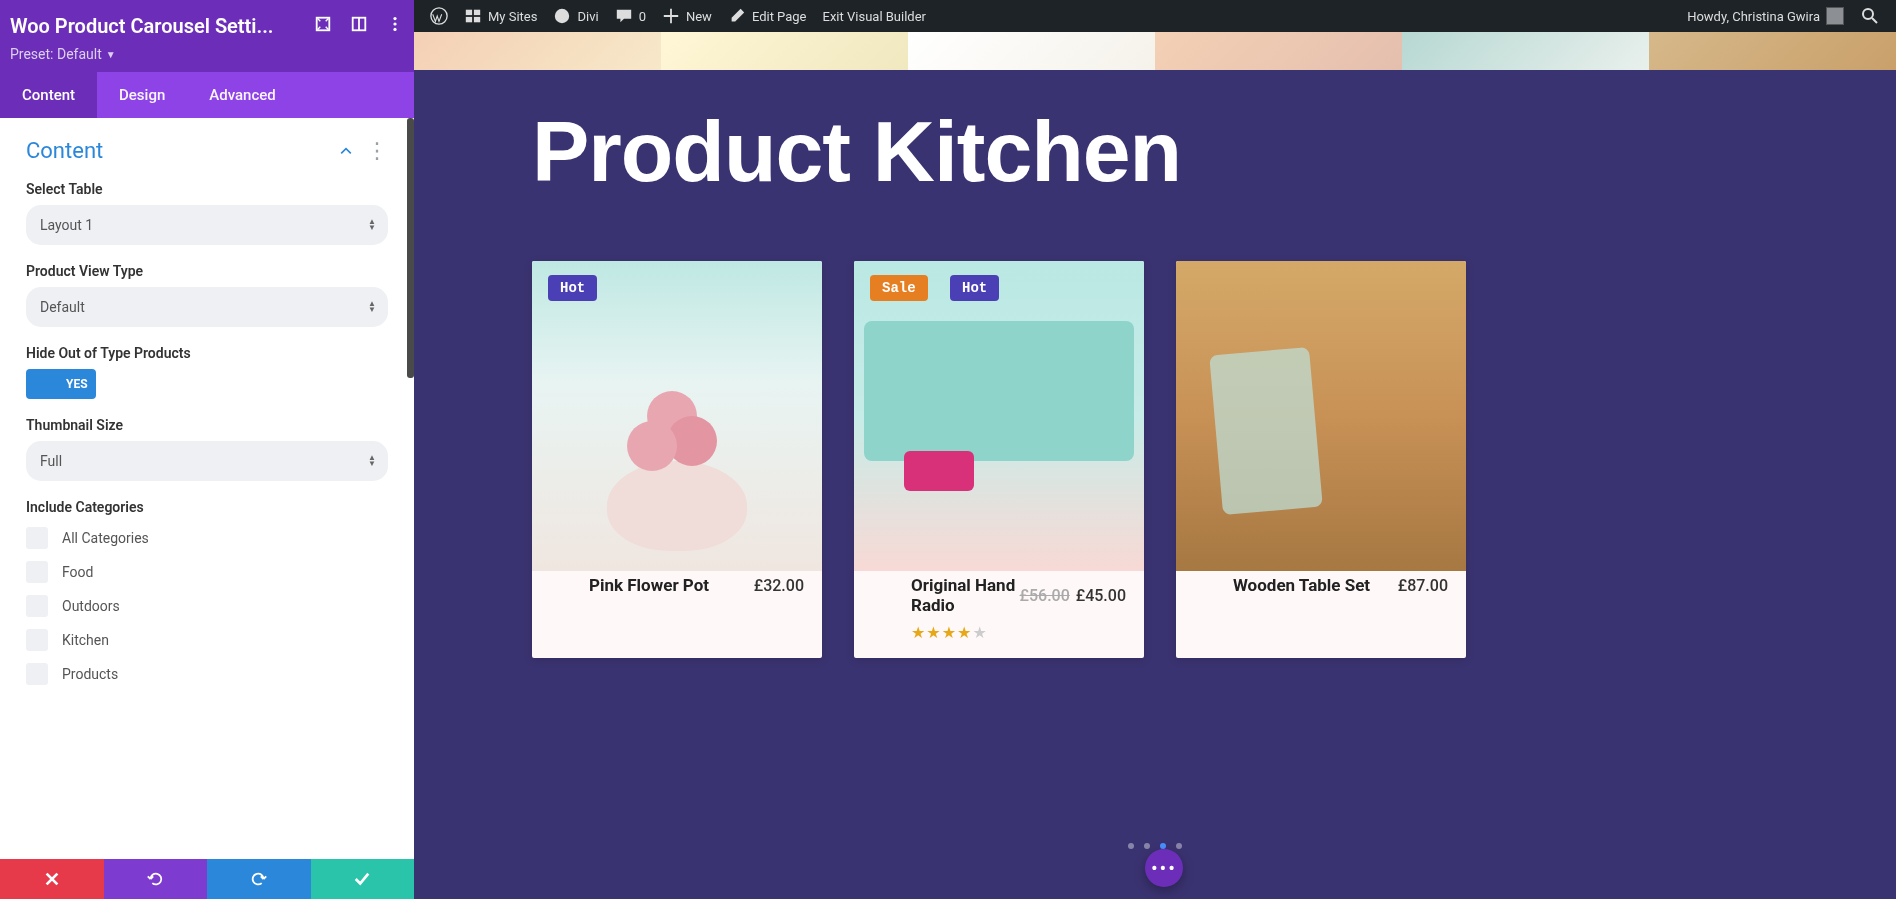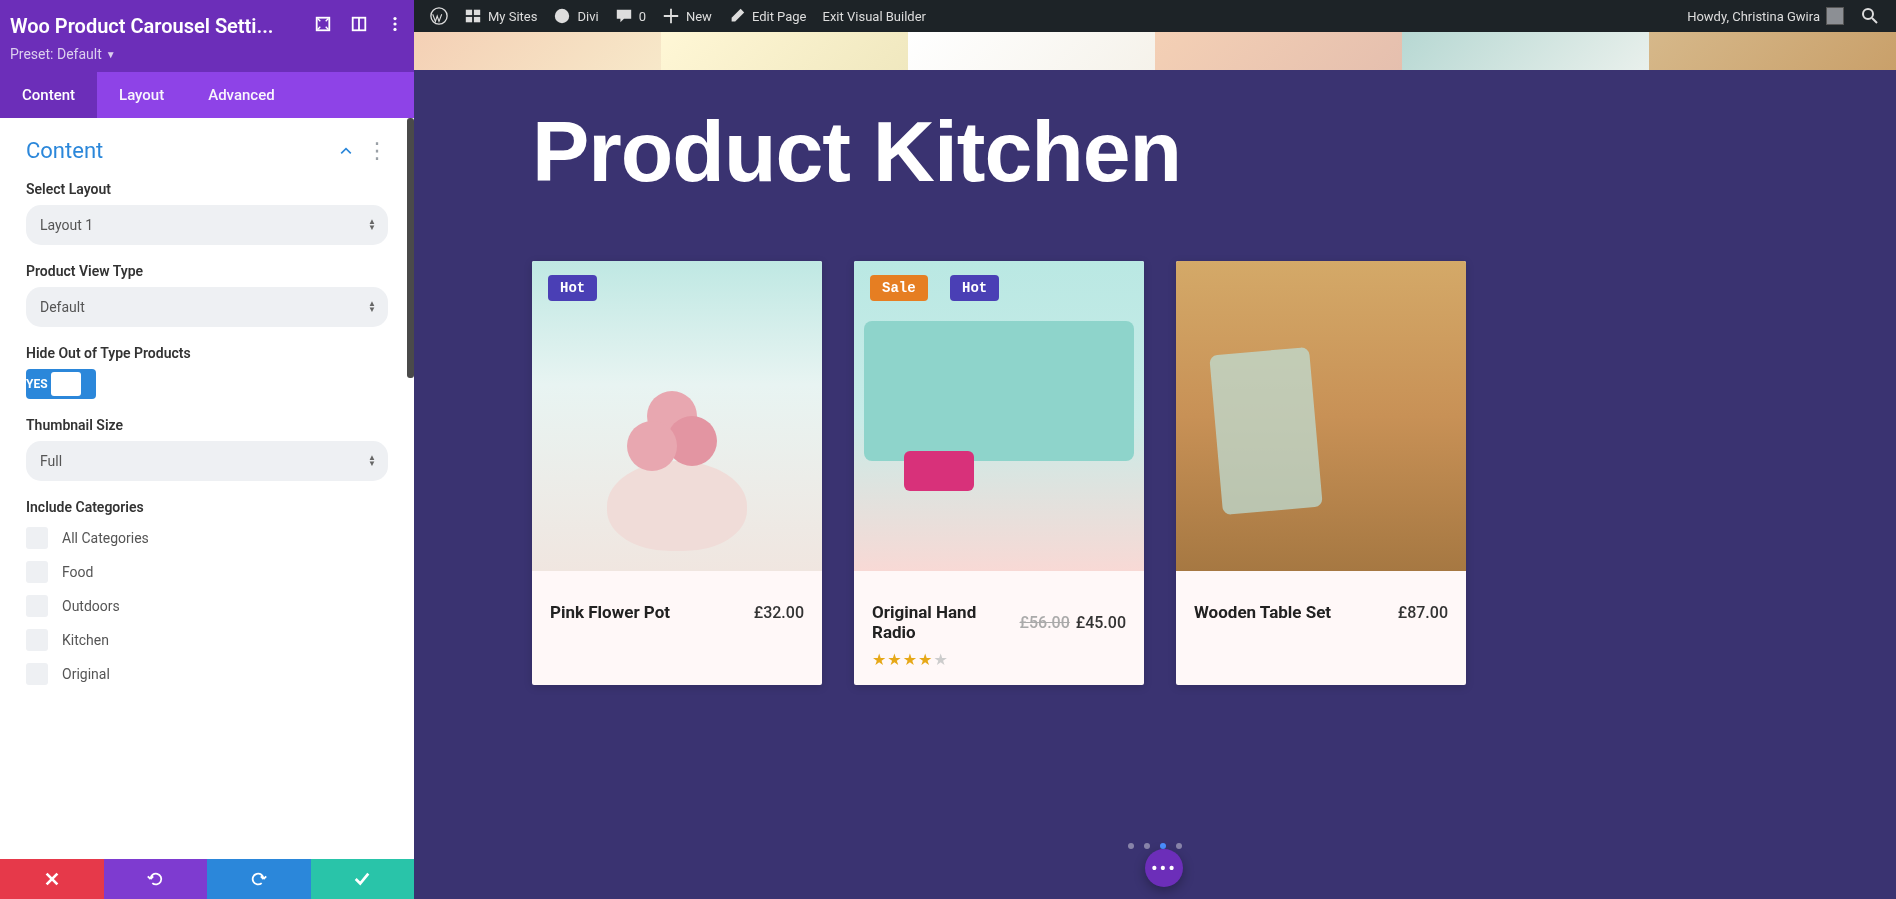--- a/index.html
+++ b/index.html
@@ -34,21 +34,21 @@
 .section-head .spacer2 { flex: 1; }
 .section-head svg { width: 16px; height: 16px; fill: #2b87da; }
 .section-head .dots { color: #9aa0a6; margin-left: 12px; }
 
 .field-label { font-size: 14px; color: #333; font-weight: 600; margin: 18px 0 8px; }
 .field-label:first-of-type { margin-top: 0; }
 .select-box { position: relative; background: #eef0f3; border-radius: 15px; height: 40px; display: flex; align-items: center; padding: 0 14px; font-size: 14px; color: #555; cursor: pointer; }
 .select-box .sel-arrows { position: absolute; right: 12px; display: flex; flex-direction: column; font-size: 8px; line-height: 6px; color: #666; }
 
 .toggle { display: inline-flex; align-items: center; background: #2b87da; border-radius: 4px; height: 30px; padding: 0; cursor: pointer; overflow: hidden; width: 70px; }
-.toggle .lbl { color: #fff; font-size: 12px; font-weight: 700; padding: 0 0; }
+.toggle .lbl { color: #fff; font-size: 12px; font-weight: 700; padding: 0 20px; margin-left: 20px; }
 .toggle .knob { width: 30px; height: 24px; background: #fff; border-radius: 3px; margin: 3px; }
 
 .chk-row { display: flex; align-items: center; gap: 14px; margin: 12px 0; font-size: 14px; color: #555; }
 .chk { width: 22px; height: 22px; background: #eef0f3; border-radius: 3px; }
 
 
 .action-bar { display: flex; height: 40px; }
 .action-bar .act { flex: 1; display: flex; align-items: center; justify-content: center; color: #fff; cursor: pointer; }
 .act.cancel { background: #e6394a; }
 .act.undo { background: #7e3bd0; }
@@ -72,21 +72,21 @@
 .carousel { display: flex; gap: 32px; margin: 60px 0 0 118px; }
 .card { width: 290px; background: #fff8f8; border-radius: 2px; overflow: hidden; position: relative; box-shadow: 0 2px 8px rgba(0,0,0,0.15); }
 .card .img { height: 310px; position: relative; }
 .card .img.p1 { background: linear-gradient(180deg,#bfe8e3 0%,#e8f4f2 40%,#f0e6e0 100%); }
 .card .img.p2 { background: linear-gradient(180deg,#bae8e3 0%,#c8ece8 50%,#f8d9d5 100%); }
 .card .img.p3 { background: linear-gradient(180deg,#d4a968 0%,#c89156 50%,#a67842 100%); }
 .badge { position: absolute; top: 14px; font-size: 14px; font-weight: 600; padding: 5px 12px; border-radius: 4px; color: #fff; font-family: Liberation Mono, monospace; }
 .badge.hot { background: #4a3fb5; left: 16px; }
 .badge.sale { background: #e67e22; left: 16px; }
 .badge.hot2 { background: #4a3fb5; left: 96px; }
-.card-body { padding: 31px 18px 16px; display: flex; flex-wrap: wrap; align-items: center; }
+.card-body { padding: 4px 18px 16px; display: flex; flex-wrap: wrap; align-items: center; margin-left: 39px; }
 .card-title { font-size: 17px; font-weight: 700; color: #222; flex: 1; }
 .price { font-size: 16px; color: #333; font-weight: 500; }
 .price .old { text-decoration: line-through; color: #aaa; margin-right: 6px; }
 .stars { width: 100%; margin-top: 8px; color: #e6a817; font-size: 16px; letter-spacing: 1px; }
 .stars .empty { color: #ccc; }
 
 
 .rose-pot { position: absolute; bottom: 20px; left: 50%; transform: translateX(-50%); width: 140px; height: 90px; background: #f0dcd8; border-radius: 50% 50% 45% 45%; }
 .rose-pot::before { content:""; position:absolute; top:-40px; left:20px; width:50px; height:50px; background:#e8a7b0; border-radius:50%; box-shadow: 40px -5px 0 #e395a2, 20px -30px 0 #e8a7b0; }
 
@@ -197,36 +197,36 @@
       </div>
     </div>
     <div class="preset-row">
       <span>Preset: Default</span>
       <span class="chev">▼</span>
     </div>
   </div>
 
   <div class="tabs">
     <div class="tab active">Content</div>
-    <div class="tab">Layout</div>
+    <div class="tab">Design</div>
     <div class="tab">Advanced</div>
   </div>
 
   <div class="panel-body">
     <div class="scroll-track"></div>
     <div class="section-head">
       <span>Content</span>
       <span class="spacer2"></span>
       <svg viewBox="0 0 20 20">
           <path d="M4 13l6-6 6 6" fill="none" stroke="#2b87da" stroke-width="2"></path>
         </svg>
       <span class="dots">⋮</span>
     </div>
 
-    <div class="field-label">Select Layout</div>
+    <div class="field-label">Select Table</div>
     <div class="select-box">
       <span>Layout 1</span>
       <span class="sel-arrows">
           <span>▲</span>
           <span>▼</span>
         </span>
     </div>
 
     <div class="field-label">Product View Type</div>
     <div class="select-box">
@@ -264,21 +264,21 @@
     <div class="chk-row">
         <span class="chk"></span>
         <span>Outdoors</span>
       </div>
     <div class="chk-row">
         <span class="chk"></span>
         <span>Kitchen</span>
       </div>
     <div class="chk-row">
         <span class="chk"></span>
-        <span>Original</span>
+        <span>Products</span>
       </div>
   </div>
 
   <div class="action-bar">
     <div class="act cancel">
         <svg viewBox="0 0 20 20">
           <path d="M4 4l12 12M16 4L4 16" stroke="#fff" stroke-width="3"></path>
         </svg>
       </div>
     <div class="act undo">

